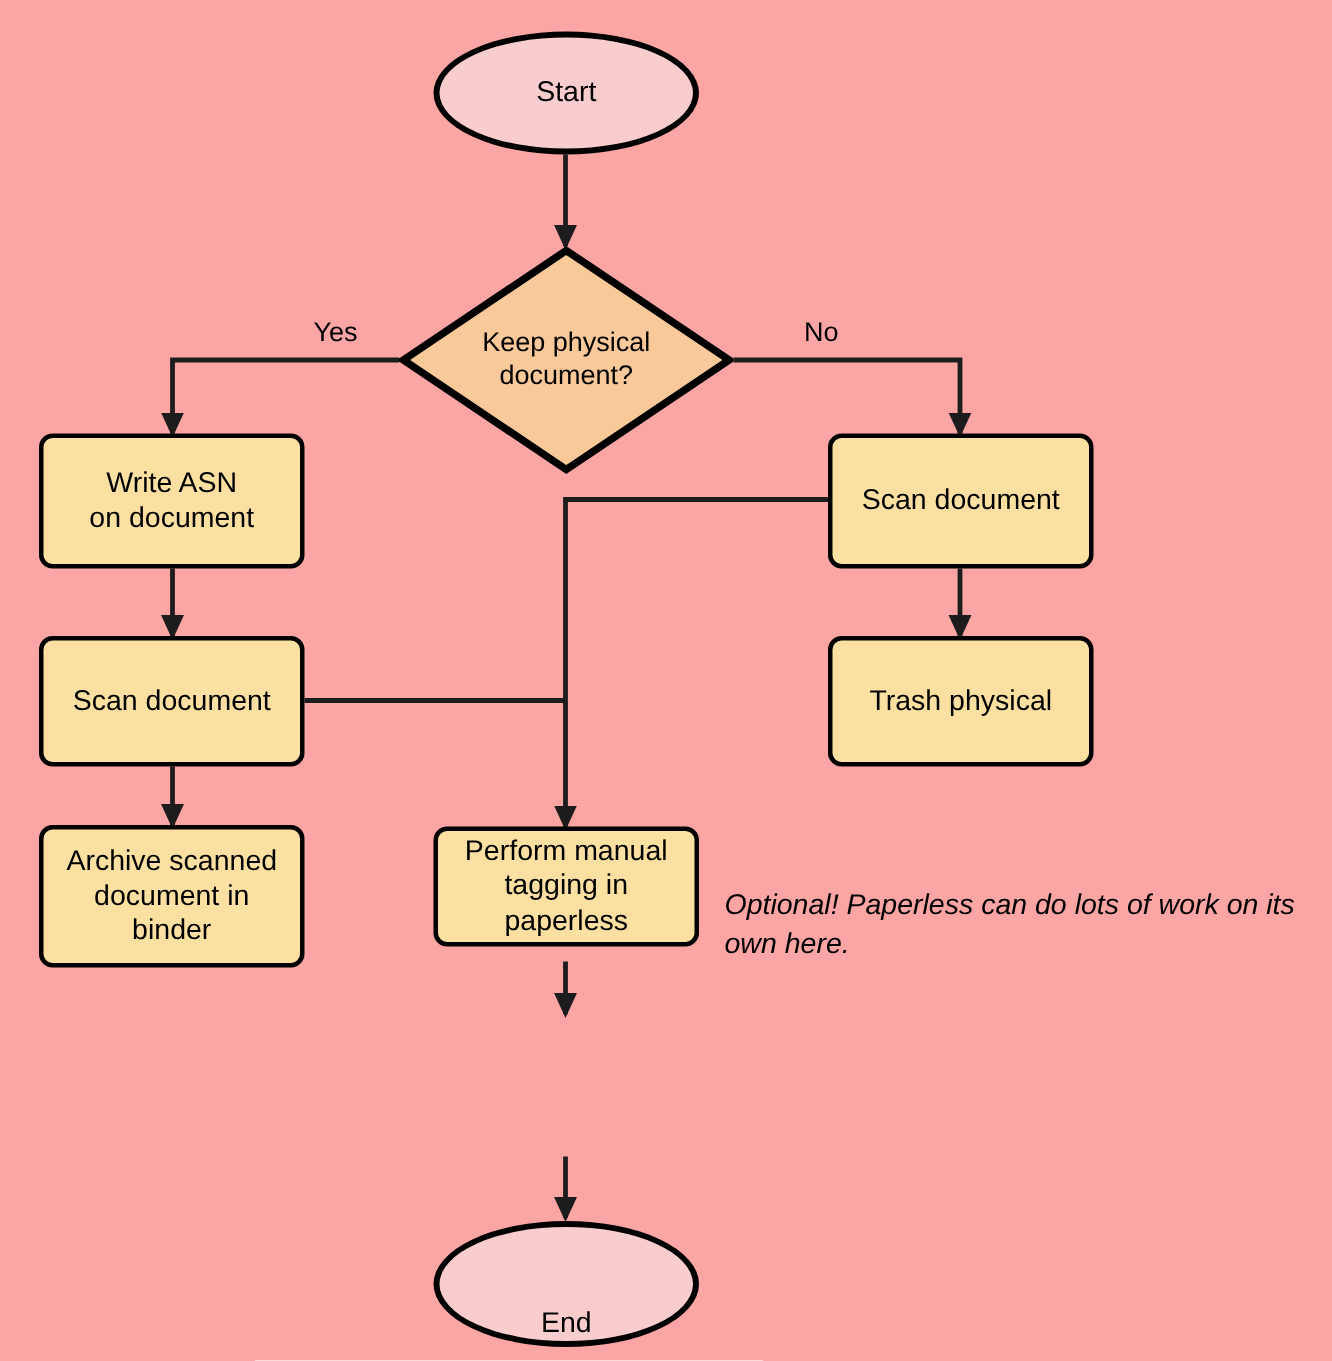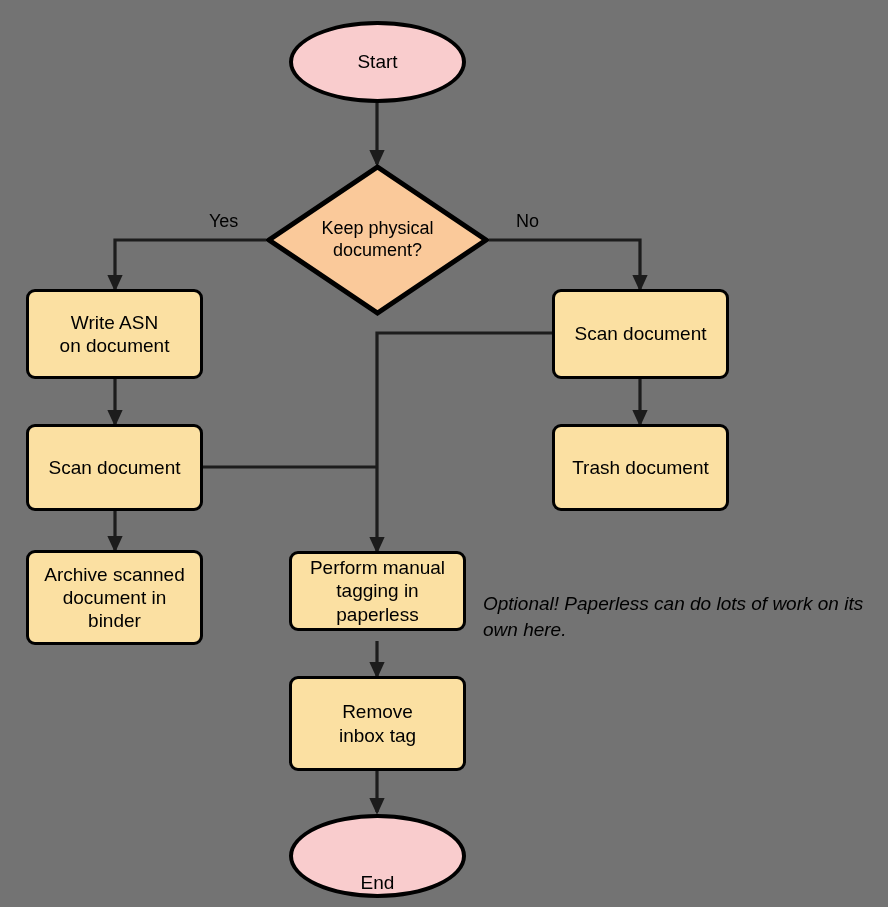--- a/index.html
+++ b/index.html
@@ -8,21 +8,21 @@
     background: #ffffff;
   }
   body {
     font-family: "Liberation Sans", sans-serif;
     color: #000000;
   }
   #canvas {
     position: relative;
     width: 888px;
     height: 907px;
-    background: #737373;
+    background: #fca5a5;
     overflow: hidden;
     text-decoration: underline;
   }
   #edges {
     position: absolute;
     left: 0;
     top: 0;
     width: 888px;
     height: 907px;
   }
@@ -125,21 +125,21 @@
 
   <div class="node node-decision" style="left:266px; top:164px; width:223px; height:152px;">
     <svg class="decision-shape" viewBox="0 0 223 152" preserveAspectRatio="none" xmlns="http://www.w3.org/2000/svg">
       <polygon points="111.5,3 220,76 111.5,149 3,76" fill="#fac99a" stroke="#000000" stroke-width="5" stroke-linejoin="miter"></polygon>
     </svg>
     <span class="decision-label">Keep physical
 document?</span>
   </div>
 
   <div class="edge-label" style="left:209px; top:211px;">Yes</div>
-  <div class="edge-label" style="left:516px; top:211px;">No</div>
+  <div class="edge-label" style="left:536px; top:211px;">No</div>
 
   <div class="node node-box" style="left:26px; top:289px; width:177px; height:90px;">
     <span>Write ASN
 on document</span>
   </div>
 
   <div class="node node-box" style="left:26px; top:424px; width:177px; height:87px;">
     <span>Scan document</span>
   </div>
 
@@ -147,33 +147,29 @@
     <span>Archive scanned
 document in
 binder</span>
   </div>
 
   <div class="node node-box" style="left:552px; top:289px; width:177px; height:90px;">
     <span>Scan document</span>
   </div>
 
   <div class="node node-box" style="left:552px; top:424px; width:177px; height:87px;">
-    <span>Trash document</span>
+    <span>Trash physical</span>
   </div>
 
   <div class="node node-box" style="left:289px; top:551px; width:177px; height:80px;">
     <span>Perform manual
 tagging in
 paperless</span>
   </div>
 
-  <div class="node node-box" style="left:289px; top:676px; width:177px; height:95px;">
-    <span>Remove
-inbox tag</span>
-  </div>
 
   <div class="node node-terminal" style="left:289px; top:814px; width:177px; height:84px;align-items:flex-end;">
     <span>End</span>
   </div>
 
   <div class="annotation" style="left:483px; top:591px; width:400px;">Optional! Paperless can do lots of work on its own here.</div>
 
 </div>
 
 </body></html>

